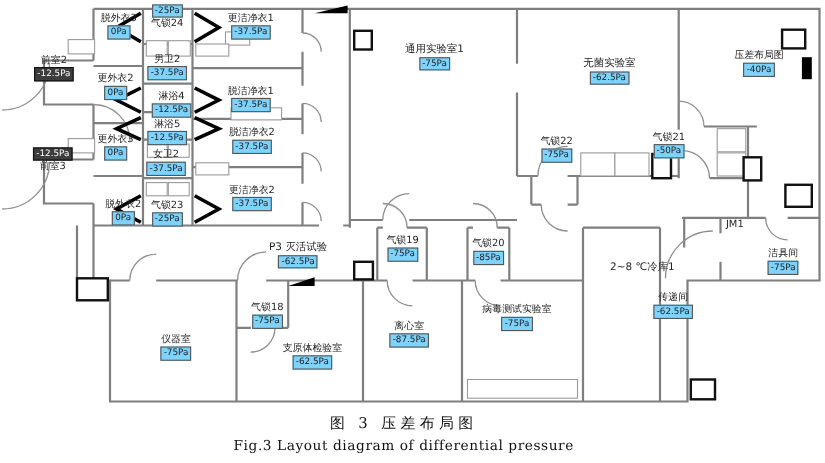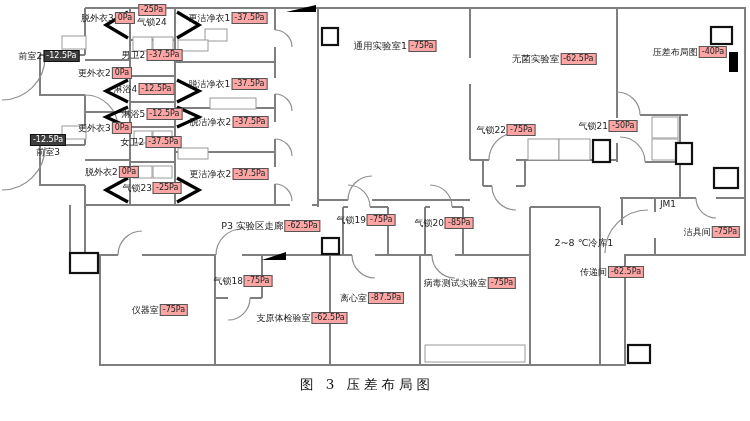--- a/index.html
+++ b/index.html
@@ -1,22 +1,22 @@
 <!DOCTYPE html>
 <html><head>
 <meta charset="utf-8">
 <style>
   html,body{margin:0;padding:0;background:#fff;}
   #fig{position:relative;width:750px;height:421px;background:#fff;overflow:hidden;
        font-family:"DejaVu Sans",sans-serif;}
   #plan-svg{position:absolute;left:0;top:0;z-index:1;}
-  .room{position:absolute;transform:translateX(-50%);display:flex;flex-direction:row;
+  .room{position:absolute;transform:translateX(-50%);display:flex;flex-direction:column;
         align-items:center;gap:1px;font-size:9px;color:#222;line-height:1.15;
         white-space:nowrap;z-index:3;text-align:center;}
-  .room .pbox{font-size:8px;border:1px solid #555;background:#fca5a5;padding:0 2px;
+  .room .pbox{font-size:8px;border:1px solid #555;background:#7dd3fc;padding:0 2px;
               line-height:1.3;color:#222;}
   .room.flip{flex-direction:column-reverse;}
   .room.dark .pbox{background:#3d3d3d;color:#fff;border-color:#111;}
   .room.big{font-size:9.5px;text-align:center;}
   .cap{position:absolute;left:0;width:734px;text-align:center;color:#111;z-index:3;}
   .cap-zh{top:376px;font-family:"DejaVu Serif","Liberation Serif",serif;
           font-size:13.5px;letter-spacing:4px;}
   .cap-en{top:397px;font-family:"DejaVu Serif","Liberation Serif",serif;
           font-size:12.5px;letter-spacing:0.5px;}
 </style>
@@ -142,21 +142,21 @@
       <span class="pbox">-37.5Pa</span>
     </div>
 <div class="room" style="left:105px;top:67px">
       <span>更外衣2</span>
       <span class="pbox">0Pa</span>
     </div>
 <div class="room" style="left:228px;top:78px">
       <span>脱洁净衣1</span>
       <span class="pbox">-37.5Pa</span>
     </div>
-<div class="room" style="left:144px;top:83px">
+<div class="room" style="left:156px;top:83px">
       <span>淋浴4</span>
       <span class="pbox">-12.5Pa</span>
     </div>
 <div class="room" style="left:152px;top:108px">
       <span>淋浴5</span>
       <span class="pbox">-12.5Pa</span>
     </div>
 <div class="room" style="left:105px;top:122px">
       <span>更外衣3</span>
       <span class="pbox">0Pa</span>
@@ -166,21 +166,21 @@
       <span class="pbox">-37.5Pa</span>
     </div>
 <div class="room" style="left:229px;top:116px">
       <span>脱洁净衣2</span>
       <span class="pbox">-37.5Pa</span>
     </div>
 <div class="room flip dark" style="left:48px;top:134px">
       <span>前室3</span>
       <span class="pbox">-12.5Pa</span>
     </div>
-<div class="room" style="left:112px;top:166px">
+<div class="room" style="left:112px;top:181px">
       <span>脱外衣2</span>
       <span class="pbox">0Pa</span>
     </div>
 <div class="room" style="left:152px;top:182px">
       <span>气锁23</span>
       <span class="pbox">-25Pa</span>
     </div>
 <div class="room" style="left:229px;top:168px">
       <span>更洁净衣2</span>
       <span class="pbox">-37.5Pa</span>
@@ -199,40 +199,40 @@
     </div>
 <div class="room" style="left:506px;top:124px">
       <span>气锁22</span>
       <span class="pbox">-75Pa</span>
     </div>
 <div class="room" style="left:608px;top:120px">
       <span>气锁21</span>
       <span class="pbox">-50Pa</span>
     </div>
 <div class="room big" style="left:271px;top:220px">
-      <span>P3  实验区走廊</span>
+      <span>P3  灭活试验</span>
       <span class="pbox">-62.5Pa</span>
     </div>
 <div class="room" style="left:366px;top:214px">
       <span>气锁19</span>
       <span class="pbox">-75Pa</span>
     </div>
 <div class="room" style="left:444px;top:217px">
       <span>气锁20</span>
       <span class="pbox">-85Pa</span>
     </div>
 <div class="room" style="left:243px;top:275px">
       <span>气锁18</span>
       <span class="pbox">-75Pa</span>
     </div>
 <div class="room" style="left:160px;top:304px">
       <span>仪器室</span>
       <span class="pbox">-75Pa</span>
     </div>
-<div class="room" style="left:302px;top:312px">
+<div class="room" style="left:284px;top:312px">
       <span>支原体检验室</span>
       <span class="pbox">-62.5Pa</span>
     </div>
 <div class="room" style="left:372px;top:292px">
       <span>离心室</span>
       <span class="pbox">-87.5Pa</span>
     </div>
 <div class="room" style="left:470px;top:277px">
       <span>病毒测试实验室</span>
       <span class="pbox">-75Pa</span>
@@ -246,14 +246,15 @@
 <div class="room" style="left:712px;top:226px">
       <span>洁具间</span>
       <span class="pbox">-75Pa</span>
     </div>
 <div class="room" style="left:612px;top:266px">
       <span>传递间</span>
       <span class="pbox">-62.5Pa</span>
     </div>
 
 <div class="cap cap-zh">图 3  压差布局图</div>
+<div class="cap cap-en">Fig.3 Layout diagram of differential pressure</div>
 
 </div>
 
 </body></html>

